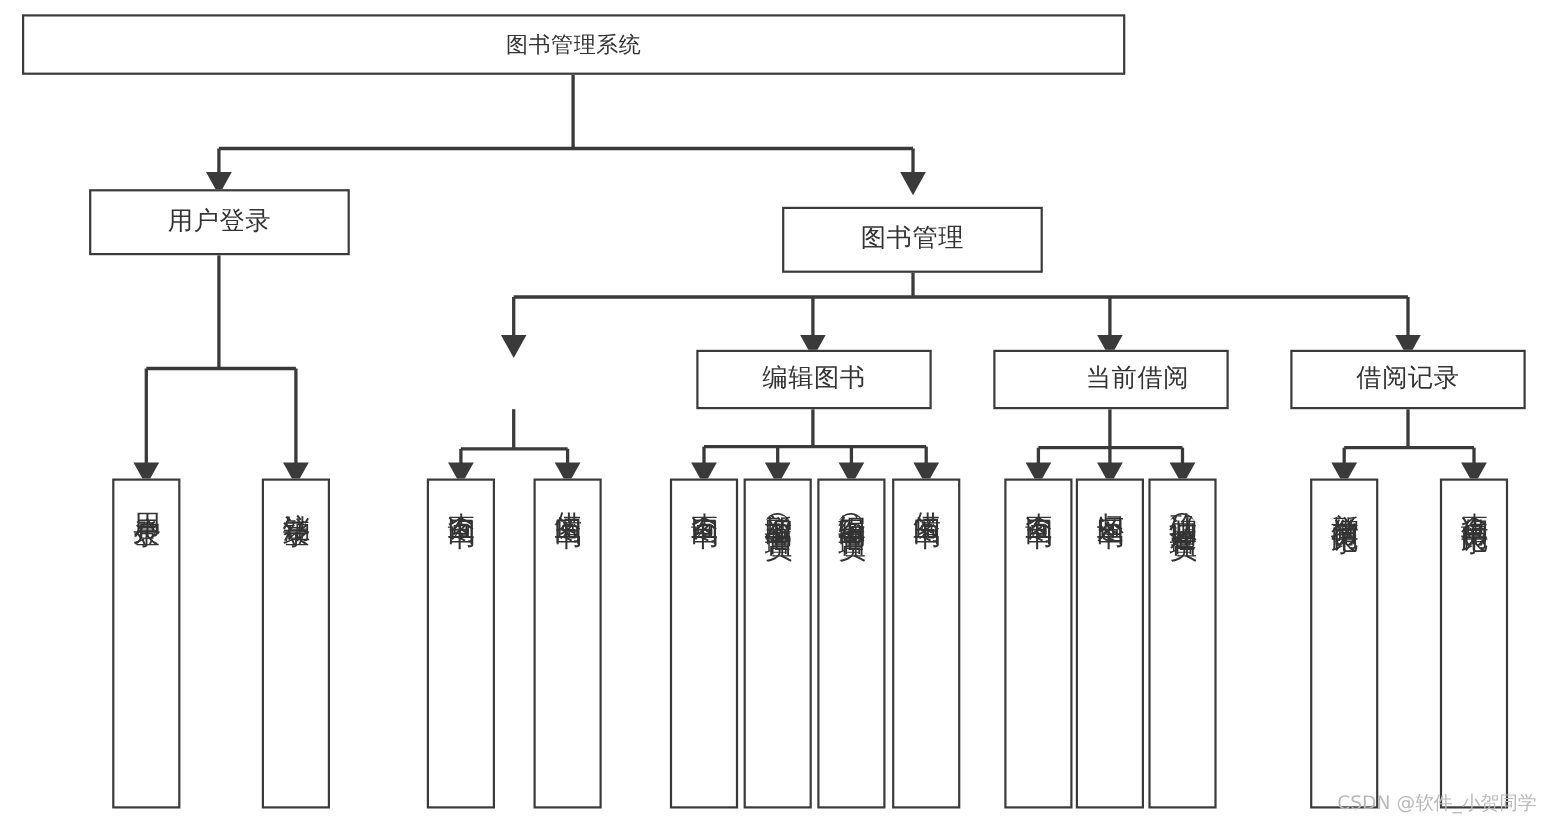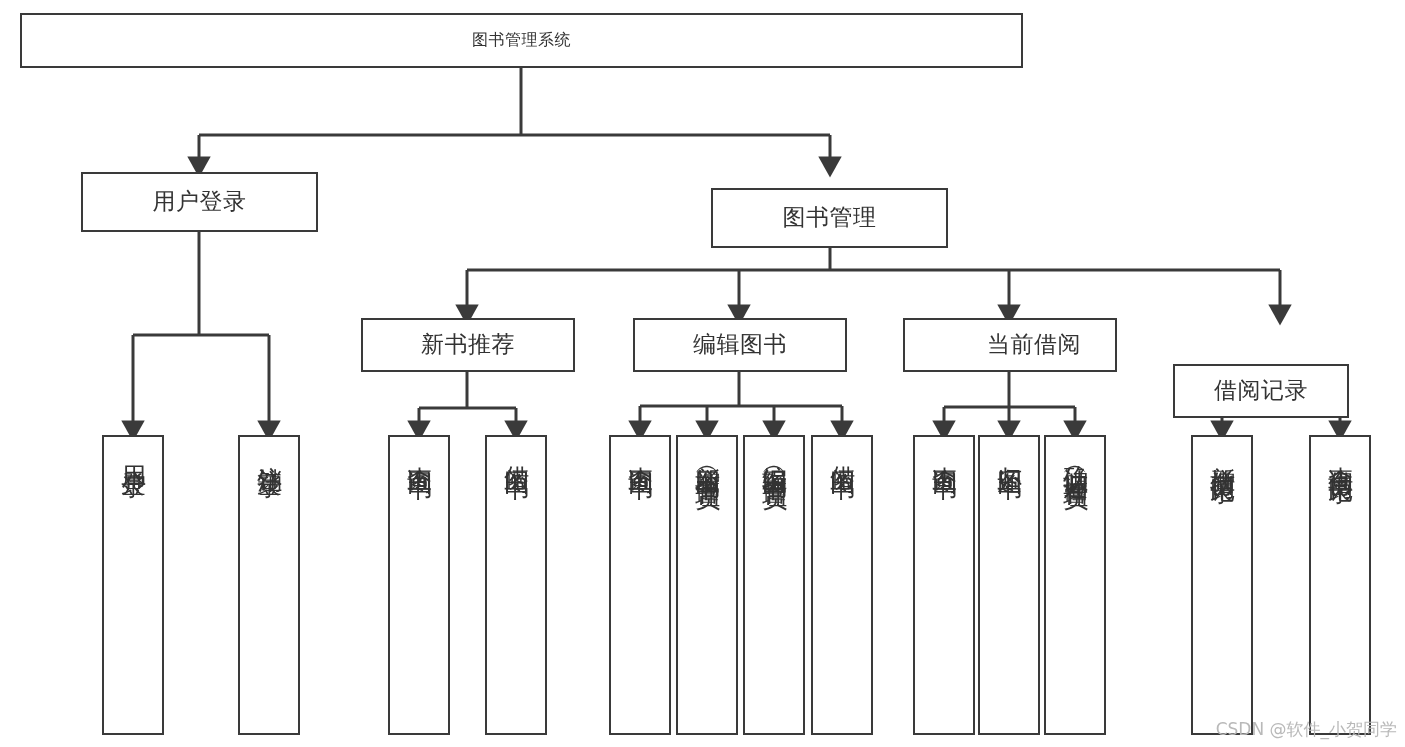--- a/index.html
+++ b/index.html
@@ -54,21 +54,21 @@
     justify-content: center;
     padding-top: 9px;
   }
   .node.vertical .label {
     writing-mode: vertical-rl;
     text-orientation: upright;
     font-size: 25px;
     letter-spacing: 3px;
     line-height: 1.05;
   }
-  .node.root .label { font-size: 16px; }
+  .node.root .label { font-size: 20px; }
   .node.level2 .label { font-size: 23px; }
 
   #watermark {
     position: absolute;
     right: 8px;
     bottom: 6px;
     font-size: 17px;
     color: #b9b9b9;
     z-index: 5;
     white-space: nowrap;
@@ -135,30 +135,27 @@
     <span class="label">图书管理系统</span>
   </div>
 
   <div class="node horizontal level2" style="left:81px; top:172px; width:237px; height:60px;">
     <span class="label">用户登录</span>
   </div>
   <div class="node horizontal level2" style="left:711px; top:188px; width:237px; height:60px;">
     <span class="label">图书管理</span>
   </div>
 
-  <div class="node horizontal level2" style="left:361px; top:318px; width:214px; height:54px;">
-    <span class="label">新书推荐</span>
-  </div>
   <div class="node horizontal level2" style="left:633px; top:318px; width:214px; height:54px;">
     <span class="label">编辑图书</span>
   </div>
   <div class="node horizontal level2" style="left:903px; top:318px; width:214px; height:54px;padding-left:48px;">
     <span class="label">当前借阅</span>
   </div>
-  <div class="node horizontal level2" style="left:1173px; top:318px; width:176px; height:54px;margin-top:46px;">
+  <div class="node horizontal level2" style="left:1173px; top:318px; width:214px; height:54px;">
     <span class="label">借阅记录</span>
   </div>
 
   <div class="node vertical" style="left:102px; top:435px; width:62px; height:300px;">
     <span class="label">用户登录</span>
   </div>
   <div class="node vertical" style="left:238px; top:435px; width:62px; height:300px;">
     <span class="label">注销登录</span>
   </div>
 

